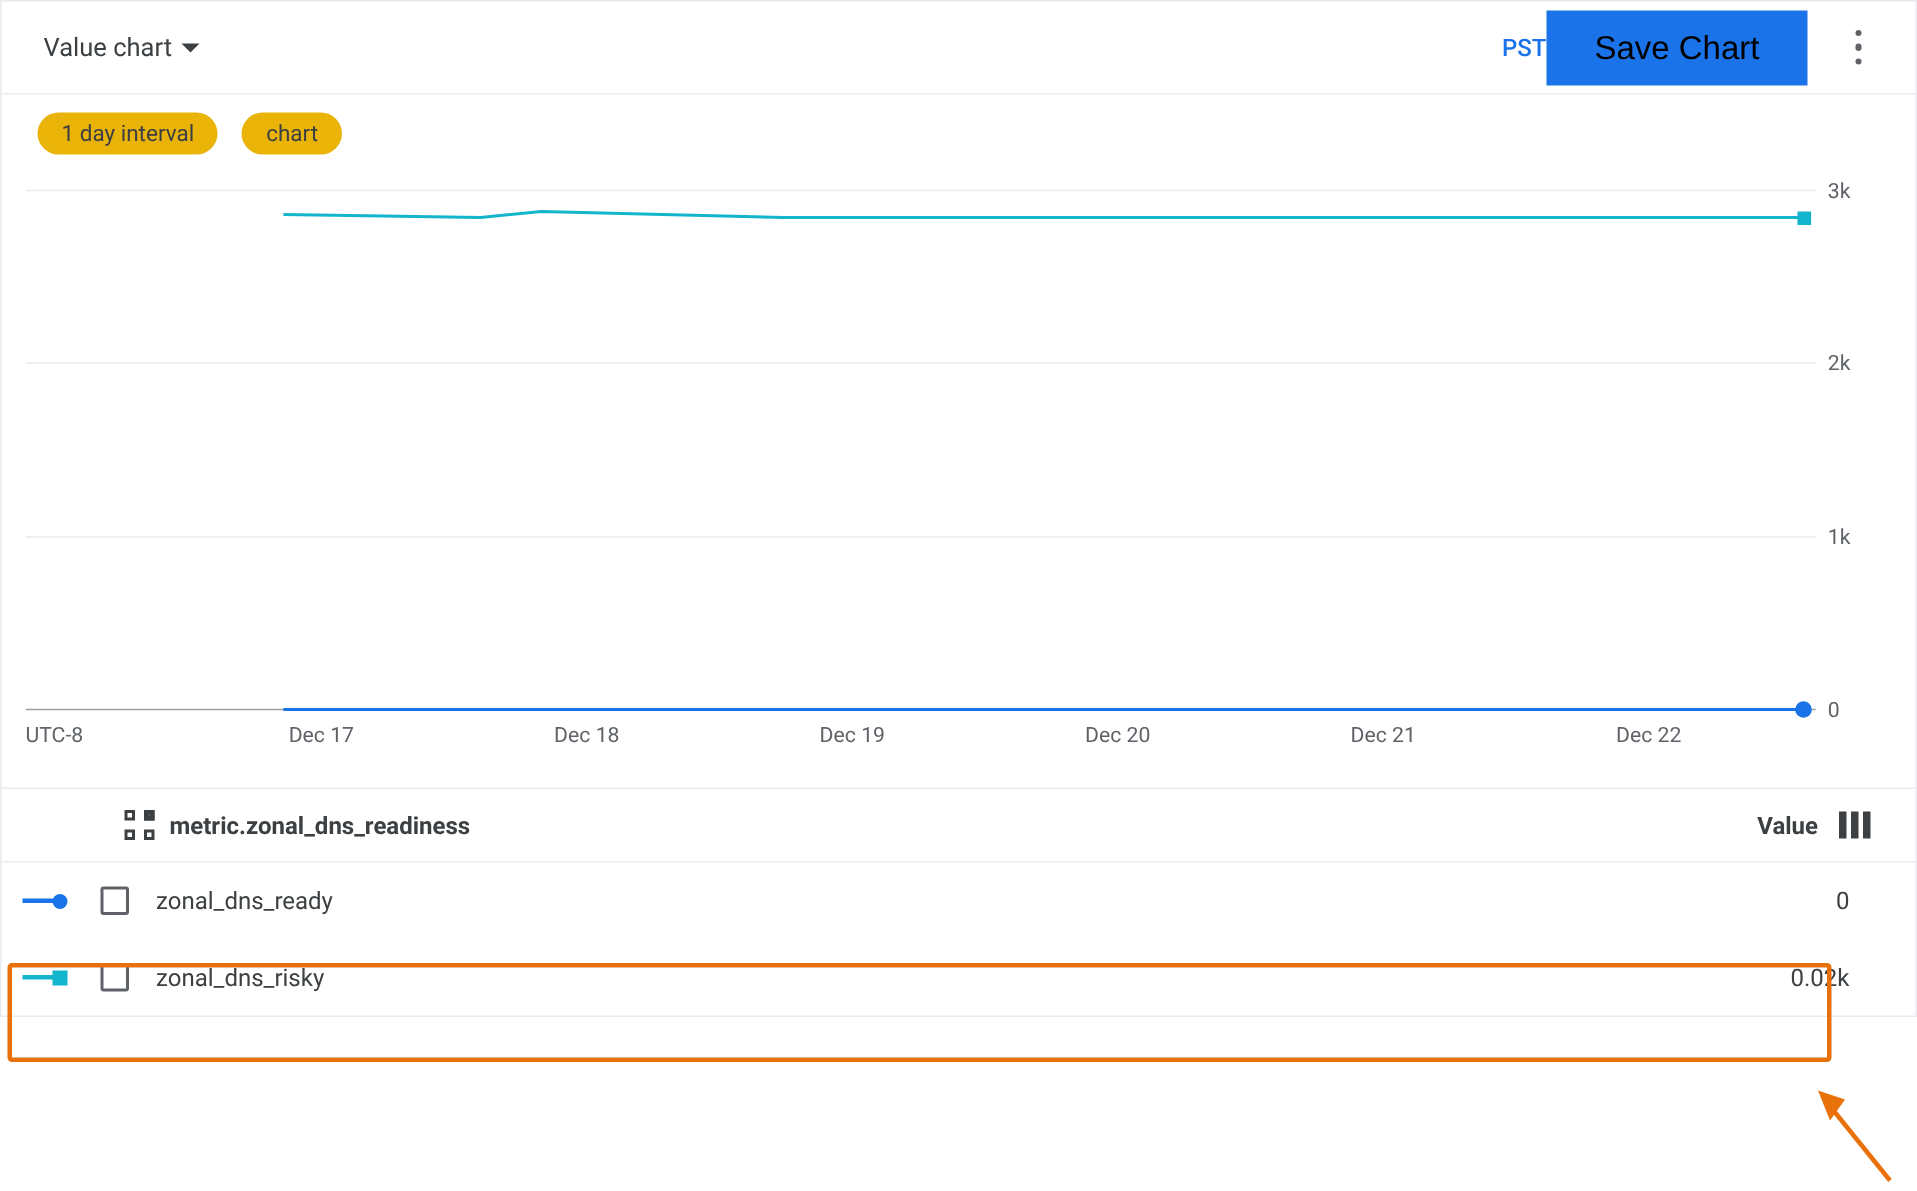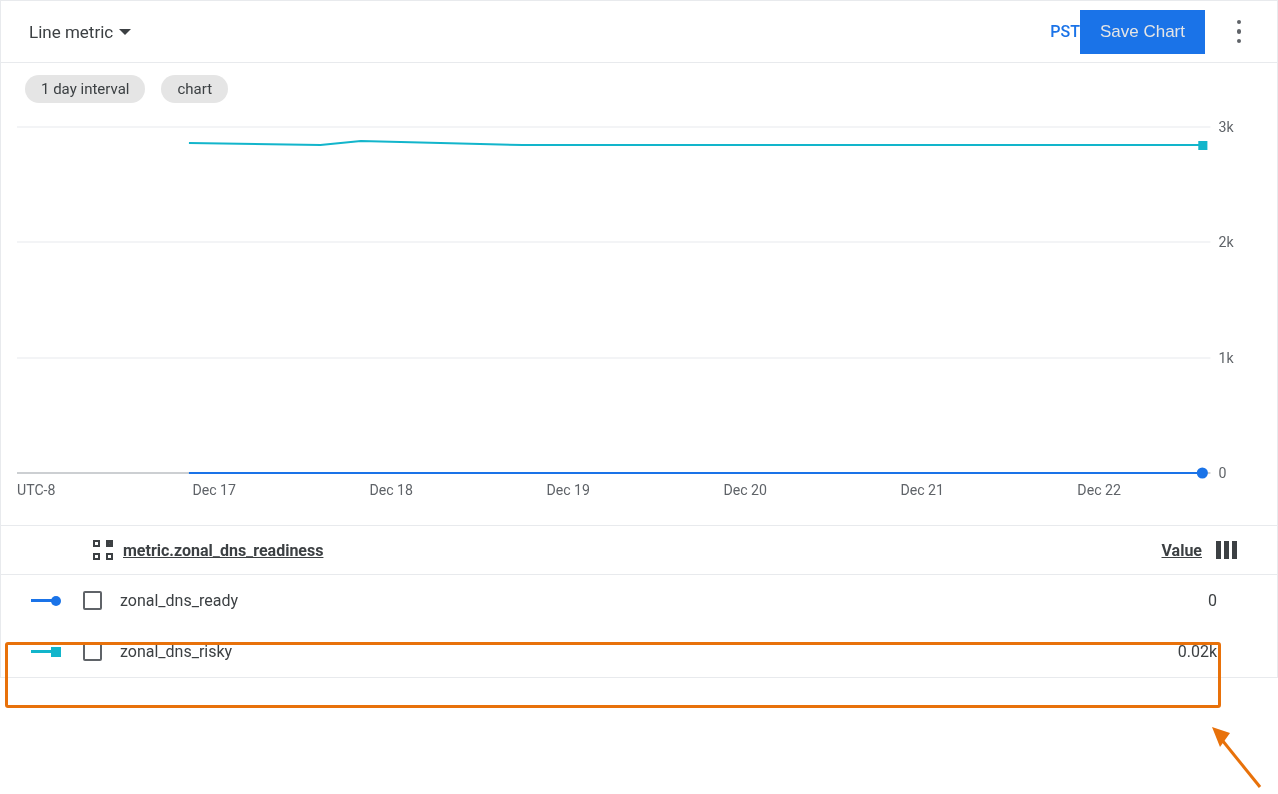--- a/index.html
+++ b/index.html
@@ -8,53 +8,53 @@
 
   
   .toolbar { display: flex; align-items: center; height: 62px; padding: 0 18px 0 28px; border-bottom: 1px solid #e8eaed; }
   .chart-type { display: flex; align-items: center; gap: 6px; font-size: 17px; color: #3c4043; cursor: pointer; }
   .caret-down { width: 0; height: 0; border-left: 6px solid transparent; border-right: 6px solid transparent; border-top: 6px solid #3c4043; }
   .spacer { flex: 1; }
   .ranges { display: flex; align-items: center; gap: 0; margin-right: 28px; }
   .range-btn { font-size: 16px; color: #5f6368; padding: 6px 18px; background: none; border: none; cursor: pointer; font-weight: 500; }
   .range-btn.active { color: #1a73e8; letter-spacing: 0.3px; }
   .tz { font-size: 16px; color: #1a73e8; font-weight: 500; cursor: pointer; }
-  .save-btn { background: #1a73e8; color: #e5e5e5; font-size: 17px; border: none; padding: 12px 20px; cursor: pointer; }
+  .save-btn { background: #1a73e8; color: #000000; font-size: 22px; border: none; padding: 12px 32px; cursor: pointer; }
   .more-btn { background: none; border: none; width: 40px; height: 40px; margin-left: 14px; cursor: pointer; display: flex; align-items: center; justify-content: center; }
   .dot { width: 4.5px; height: 4.5px; background: #5f6368; border-radius: 50%; margin: 2.5px 0; }
 
   
   .chips-row { padding: 12px 24px; }
-  .chip { display: inline-block; background: #e5e5e5; color: #3c4043; border-radius: 16px; padding: 5px 16px; font-size: 15px; margin-right: 12px; cursor: pointer; }
+  .chip { display: inline-block; background: #eab308; color: #3c4043; border-radius: 16px; padding: 5px 16px; font-size: 15px; margin-right: 12px; cursor: pointer; }
 
   
   .chart-area { position: relative; height: 410px; margin: 0 16px; }
   .chart-svg { width: 100%; height: 100%; display: block; }
   .grid-line { stroke: #e8eaed; stroke-width: 1; }
   .axis-line { stroke: #9aa0a6; stroke-width: 1; }
   .series-teal { stroke: #12b5cb; stroke-width: 2; fill: none; }
   .series-blue { stroke: #1a73e8; stroke-width: 2; fill: none; }
   .tick-label { font-size: 14px; fill: #5f6368; }
   .y-label { font-size: 14px; fill: #5f6368; text-anchor: start; }
 
   
   .legend { border-top: 1px solid #e8eaed; }
-  .legend-header { display: flex; align-items: center; padding: 14px 40px; font-weight: 700; font-size: 16px; border-bottom: 1px solid #e8eaed; text-decoration: underline; }
+  .legend-header { display: flex; align-items: center; padding: 14px 30px; font-weight: 700; font-size: 16px; border-bottom: 1px solid #e8eaed; }
   .grp-icon { margin-right: 10px; position: relative; width: 20px; height: 20px; }
   .grp-icon .sq { position: absolute; width: 7px; height: 7px; border: 2px solid #3c4043; }
   .grp-icon .sq.tl { top: 0; left: 0; }
   .grp-icon .sq.tr { top: 0; right: 0; background: #3c4043; }
   .grp-icon .sq.tr::after { content:""; position:absolute; inset:1px; background:#fff; clip-path: polygon(0 50%, 40% 90%, 100% 0, 100% 20%, 40% 110%, 0 70%);}
   .grp-icon .sq.bl { bottom: 0; left: 0; }
   .grp-icon .sq.br { bottom: 0; right: 0; }
   .value-col { margin-left: auto; margin-right: 14px; }
   .cols-icon { display: flex; gap: 3px; cursor: pointer; }
   .cols-icon .c { width: 5px; height: 18px; background: #3c4043; }
 
-  .legend-row { position: relative; display: flex; align-items: center; padding: 16px 30px; font-size: 16px; }
+  .legend-row { position: relative; display: flex; align-items: center; padding: 16px 14px; font-size: 16px; }
   .legend-row .swatch { width: 30px; display: flex; align-items: center; margin-right: 22px; }
   .swatch-line { height: 2.5px; flex: 1; }
   .swatch-dot { width: 10px; height: 10px; border-radius: 50%; margin-left: -3px; }
   .swatch-sq { width: 10px; height: 10px; margin-left: -3px; }
   .blue { background: #1a73e8; }
   .teal { background: #12b5cb; }
   .chk { width: 19px; height: 19px; border: 2px solid #5f6368; border-radius: 2px; margin-right: 18px; cursor: pointer; }
   .row-val { margin-left: auto; margin-right: 30px; }
   .highlight { position: absolute; border: 3px solid #e8710a; border-radius: 3px; pointer-events: none; }
 
@@ -63,21 +63,21 @@
   .arrow-line { stroke: #e8710a; stroke-width: 3; fill: none; }
   .arrow-head { fill: #e8710a; }
 </style>
 </head>
 <body>
 
 <div class="container">
 
   <div class="toolbar">
     <div class="chart-type">
-      <span>Line metric</span>
+      <span>Value chart</span>
       <span class="caret-down"></span>
     </div>
     <div class="spacer"></div>
     <span class="tz">PST</span>
     <button class="save-btn">Save Chart</button>
     <button class="more-btn">
       <div style="display:flex;flex-direction:column;align-items:center">
         <span class="dot"></span>
           <span class="dot"></span>
           <span class="dot"></span>

